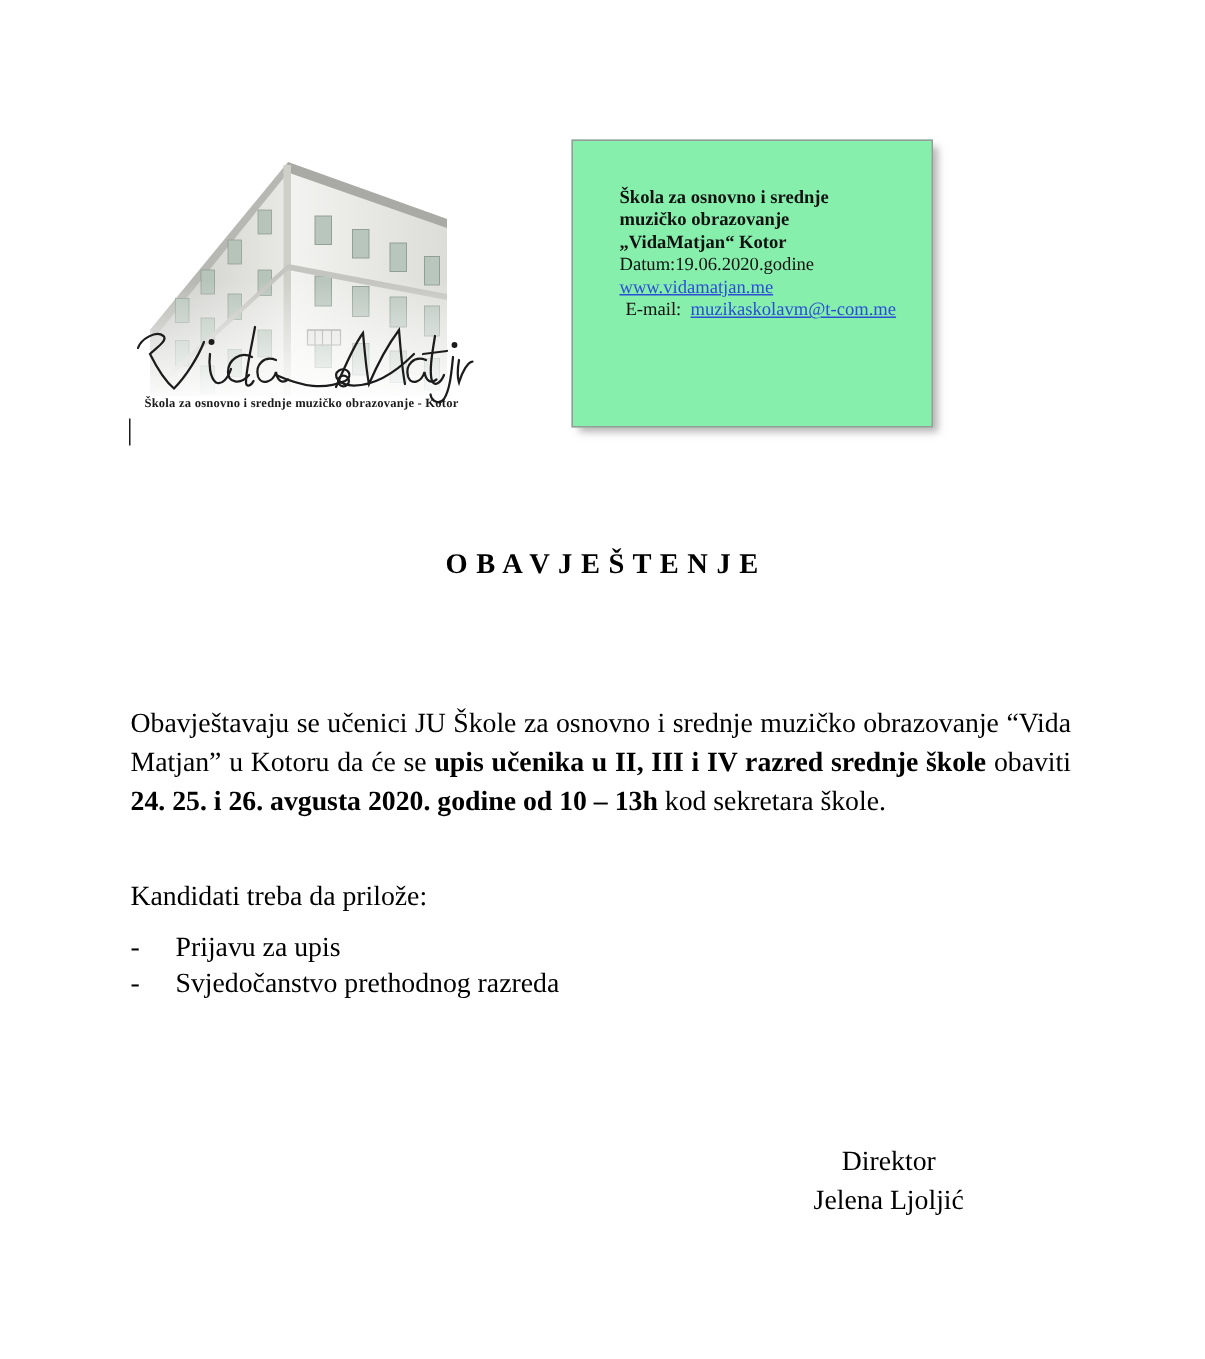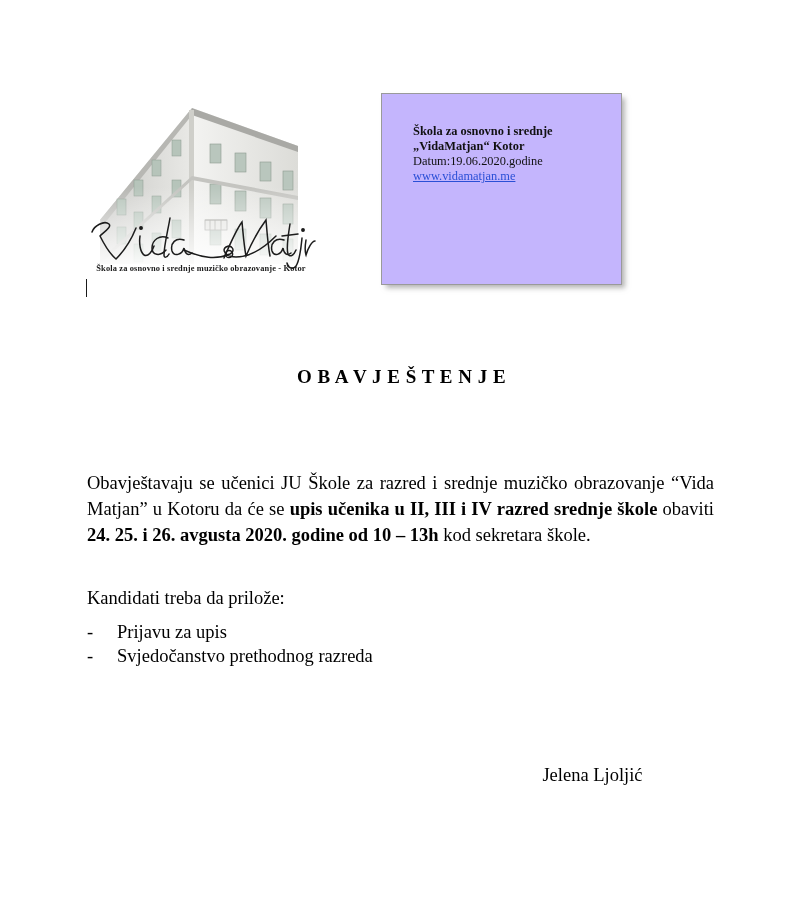--- a/index.html
+++ b/index.html
@@ -75,21 +75,21 @@
     background: #1a1a1a;
   }
 
   
   .contact-box {
     position: absolute;
     left: 381px;
     top: 93px;
     width: 241px;
     height: 192px;
-    background: #c4b5fd;
+    background: #86efac;
     border: 1px solid #9a9a9a;
     box-sizing: border-box;
     box-shadow: 4px 4px 5px -1px rgba(120,120,120,0.55);
   }
   .contact-inner {
     position: absolute;
     left: 31px;
     top: 30px;
     right: 6px;
   }
@@ -283,39 +283,42 @@
     </div>
 
     <div class="logo-tagline">Škola za osnovno i srednje muzičko obrazovanje - Kotor</div>
   </div>
 
   <div class="text-caret"></div>
 
   <div class="contact-box">
     <div class="contact-inner">
       <div class="contact-line b">Škola za osnovno i srednje</div>
+      <div class="contact-line b">muzičko obrazovanje</div>
       <div class="contact-line b">„VidaMatjan“ Kotor</div>
       <div class="contact-line">Datum:19.06.2020.godine</div>
       <div class="contact-line"><span class="contact-link">www.vidamatjan.me</span></div>
+      <div class="contact-line indent"><span>E-mail:</span>&nbsp; <span class="contact-link">muzikaskolavm@t-com.me</span></div>
     </div>
   </div>
 </div>
 
 <div class="doc-title">O B A V J E Š T E N J E</div>
 
-<div class="body-para"><span>Obavještavaju se učenici JU Škole za razred i srednje muzičko obrazovanje “Vida Matjan” u Kotoru da će se </span><b>upis učenika u II, III i IV razred srednje škole</b><span> obaviti </span><b>24. 25. i 26. avgusta 2020. godine od 10 – 13h</b><span> kod sekretara škole.</span></div>
+<div class="body-para"><span>Obavještavaju se učenici JU Škole za osnovno i srednje muzičko obrazovanje “Vida Matjan” u Kotoru da će se </span><b>upis učenika u II, III i IV razred srednje škole</b><span> obaviti </span><b>24. 25. i 26. avgusta 2020. godine od 10 – 13h</b><span> kod sekretara škole.</span></div>
 
 <div class="sub-head">Kandidati treba da prilože:</div>
 
 <div class="req-list">
   <div class="req-item">
     <span class="req-dash">-</span>
     <span>Prijavu za upis</span>
   </div>
   <div class="req-item">
     <span class="req-dash">-</span>
     <span>Svjedočanstvo prethodnog razreda</span>
   </div>
 </div>
 
 <div class="signature">
+  <div>Direktor</div>
   <div>Jelena Ljoljić</div>
 </div>
 
 </body></html>

